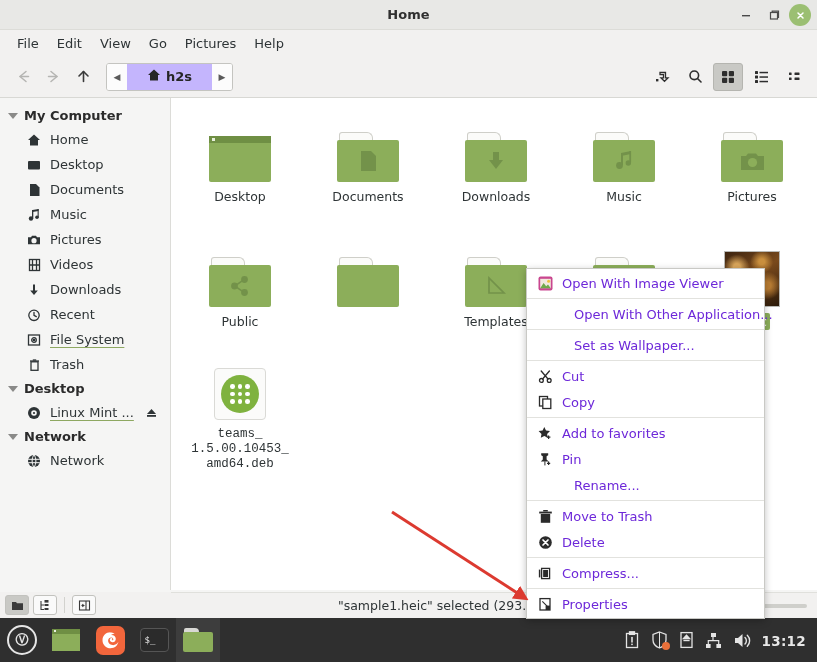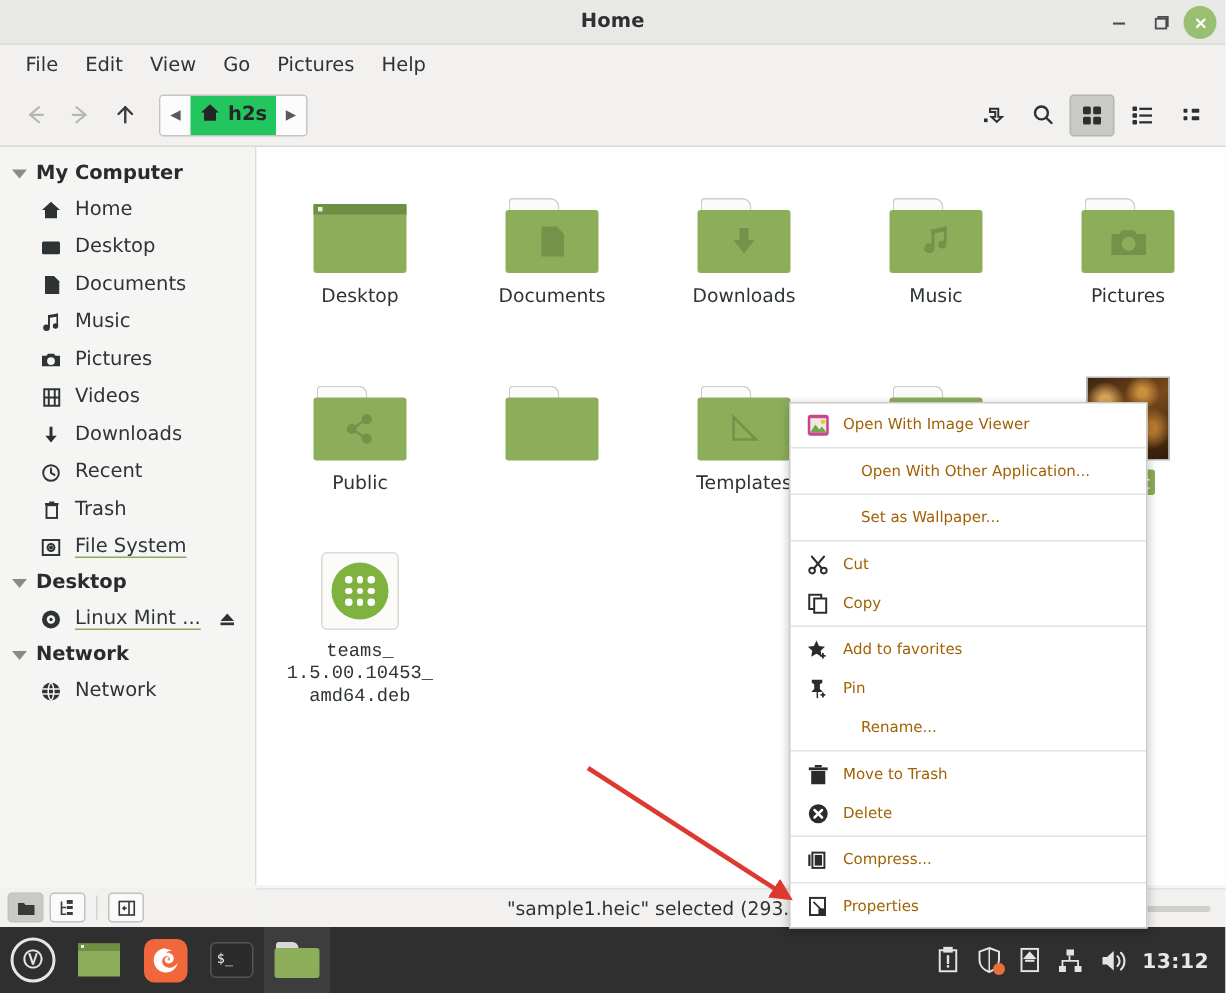--- a/index.html
+++ b/index.html
@@ -44,22 +44,22 @@
   .nav-btn { width: 30px; height: 28px; display: flex; align-items: center; justify-content: center;
              color: #3a3a3a; border-radius: 3px; }
   .nav-btn.disabled { color: #b5b5b2; }
   .pathbar {
     margin-left: 8px; height: 28px; display: flex; align-items: stretch;
     border: 1px solid #c4c4c0; border-radius: 3px; background: #fdfdfd; overflow: hidden;
   }
   .path-arrow { width: 20px; display: flex; align-items: center; justify-content: center;
                 background: #fcfcfc; color: #5a5a5a; font-size: 9px; }
   .path-crumb {
-    display: flex; align-items: center; gap: 5px; padding: 0 6px;
-    background: #22c55e; color: #262626; font-weight: bold; font-size: 13px;
+    display: flex; align-items: center; gap: 5px; padding: 0 20px;
+    background: #c4b5fd; color: #262626; font-weight: bold; font-size: 13px;
   }
   .tb-right { margin-left: auto; display: flex; align-items: center; gap: 3px; }
   .tb-btn { width: 30px; height: 28px; display: flex; align-items: center; justify-content: center;
             color: #2e2e2e; border-radius: 3px; }
   .tb-btn.active { background: #c9c9c5; border: 1px solid #b5b5b0; }
 
   
   .sidebar {
     position: absolute; left: 0; top: 98px; width: 171px; height: 492px;
     background: #f5f5f4; border-right: 1px solid #dcdcd8; overflow: hidden;
@@ -132,21 +132,21 @@
   }
 
   
   .ctxmenu {
     position: absolute; left: 526px; top: 268px; width: 239px;
     background: #ffffff; border: 1px solid #c9c9c5;
     box-shadow: 0 2px 7px rgba(0,0,0,.25); z-index: 40; padding: 1px 0;
   }
   .ctx-item { display: flex; align-items: center; height: 26px; padding: 0 10px 0 10px; gap: 9px; }
   .ctx-ico { width: 16px; height: 16px; flex: 0 0 16px; display: flex; align-items: center; justify-content: center; color: #2b2b2b; }
-  .ctx-label { font-size: 10px; color: #a16207; white-space: nowrap; }
+  .ctx-label { font-size: 13px; color: #6d28d9; white-space: nowrap; }
   .ctx-indent { padding-left: 35px; margin-left: 12px; }
   .ctx-sep { height: 1px; background: #e2e2de; margin: 2px 0; }
 
   
   .annot { position: absolute; left: 0; top: 0; width: 817px; height: 662px; pointer-events: none; z-index: 60; }
 
   
   .statusbar {
     position: absolute; left: 171px; top: 592px; width: 646px; height: 26px;
     background: #f2f1f0; display: flex; align-items: center; justify-content: center;
@@ -376,38 +376,38 @@
         <svg width="14" height="14" viewBox="0 0 14 14" fill="none" stroke="currentColor" stroke-width="1.3">
           <circle cx="7" cy="7.3" r="5.2"></circle>
             <path d="M7 4.3 V7.3 L9.3 8.6" stroke-linecap="round"></path>
         </svg>
       </span>
       <span class="sb-label">Recent</span>
     </div>
 
     <div class="sb-item">
       <span class="sb-icon">
+        <svg width="14" height="14" viewBox="0 0 14 14" fill="none" stroke="currentColor" stroke-width="1.3">
+          <rect x="1.5" y="2" width="11" height="10"></rect>
+            <circle cx="7" cy="7" r="2.3"></circle>
+            <circle cx="7" cy="7" r=".7" fill="currentColor"></circle>
+        </svg>
+      </span>
+      <span class="sb-label underline">File System</span>
+    </div>
+
+    <div class="sb-item">
+      <span class="sb-icon">
         <svg width="13" height="14" viewBox="0 0 13 14" fill="none" stroke="currentColor" stroke-width="1.3">
           <path d="M2 3 H11"></path>
             <rect x="3" y="3.8" width="7" height="8.5"></rect>
             <path d="M4.8 2 H8.2"></path>
         </svg>
       </span>
       <span class="sb-label">Trash</span>
-    </div>
-
-    <div class="sb-item">
-      <span class="sb-icon">
-        <svg width="14" height="14" viewBox="0 0 14 14" fill="none" stroke="currentColor" stroke-width="1.3">
-          <rect x="1.5" y="2" width="11" height="10"></rect>
-            <circle cx="7" cy="7" r="2.3"></circle>
-            <circle cx="7" cy="7" r=".7" fill="currentColor"></circle>
-        </svg>
-      </span>
-      <span class="sb-label underline">File System</span>
     </div>
 
     <div class="sb-group">
       <span class="tri"></span>
       <span class="sb-group-label">Desktop</span>
     </div>
 
     <div class="sb-item">
       <span class="sb-icon">
         <svg width="14" height="14" viewBox="0 0 14 14" fill="currentColor">

